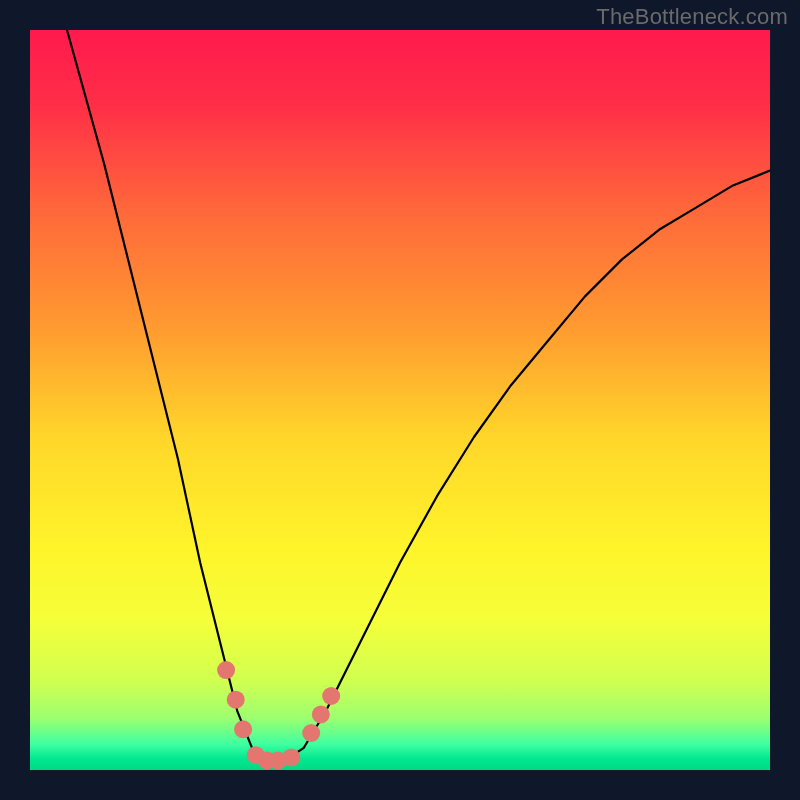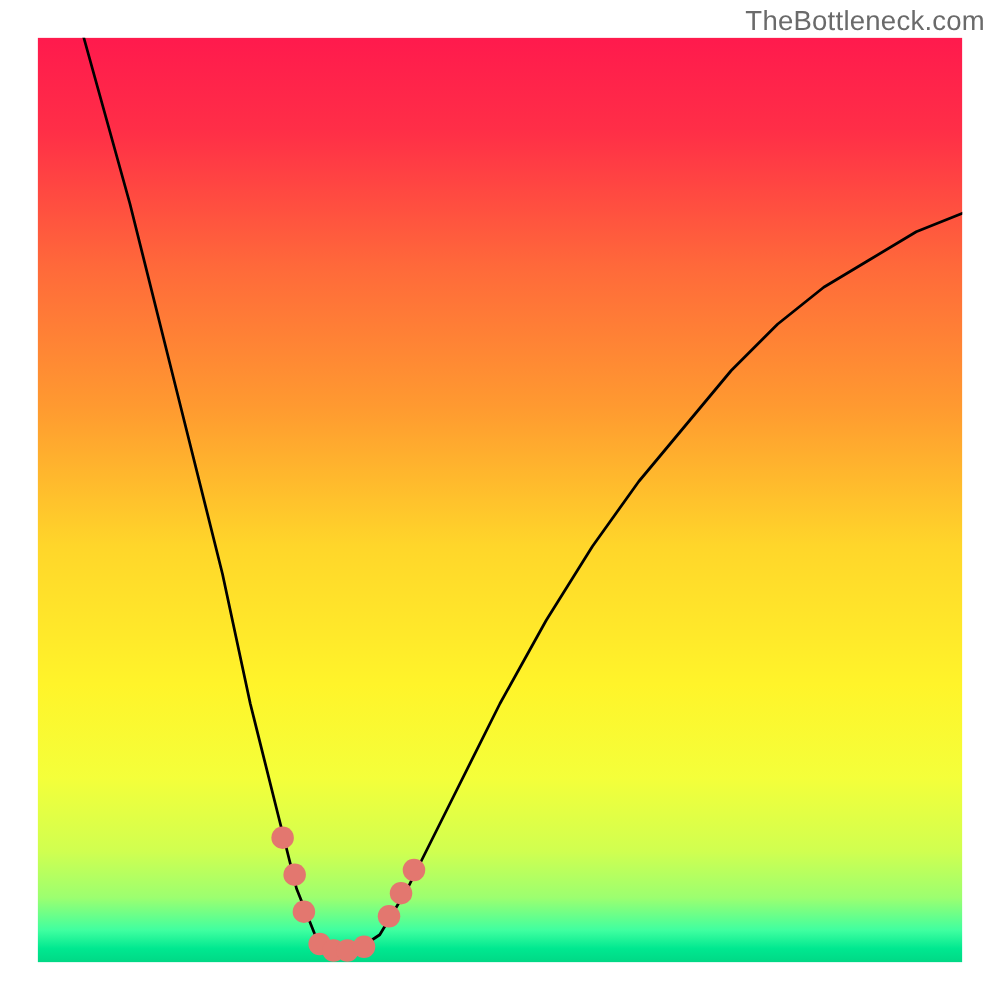--- a/index.html
+++ b/index.html
@@ -9,21 +9,21 @@
     height: 800px;
     background: #000;
     overflow: hidden;
   }
   .frame {
     position: absolute;
     left: 0;
     top: 0;
     width: 800px;
     height: 800px;
-    background: #ffffff;
+    background: #0f172a;
     text-align: center;
   }
   .plot {
     position: absolute;
     left: 30px;
     top: 30px;
     width: 740px;
     height: 740px;
     overflow: hidden;
   }

